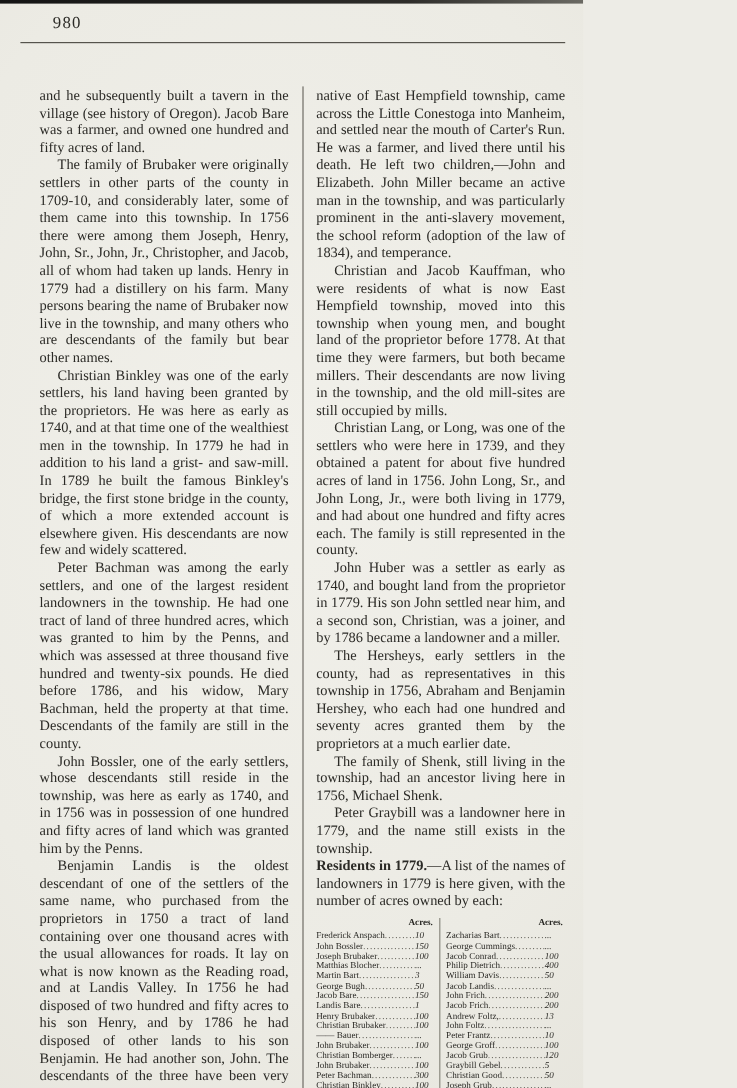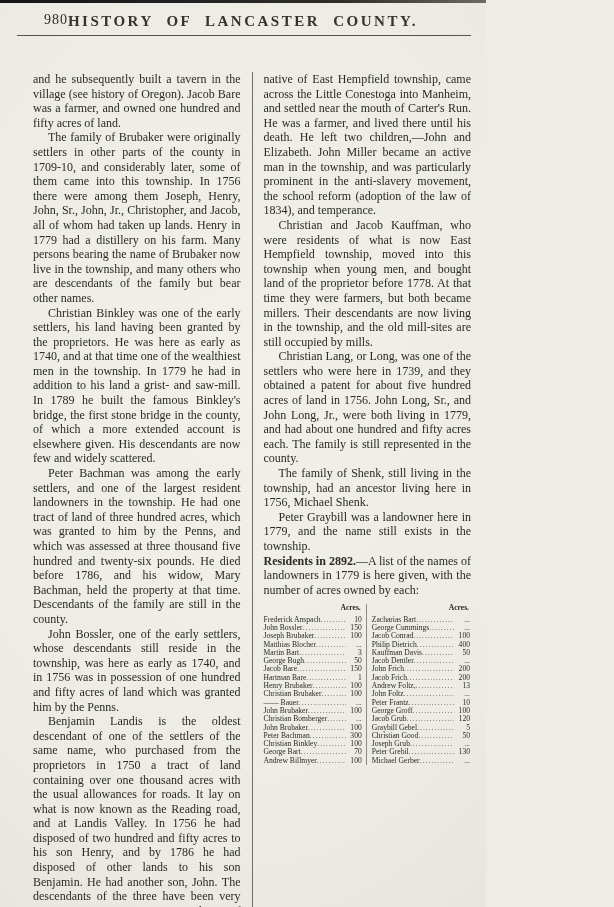--- a/index.html
+++ b/index.html
@@ -103,32 +103,31 @@
     white-space: nowrap;
     color: #4a4840;
   }
   .t-dots::after {
     content: "........................................................................";
     letter-spacing: 1px;
   }
   .t-acres {
     flex-shrink: 0;
     min-width: 16px;
-    text-align: right;
+    font-style: italic;
   }
 </style>
 </head>
 <body>
 
 <div class="page">
   <div class="scan-edge"></div>
 
   <header class="page-header">
     <span class="pageno">980</span>
-    <h1 class="title">HISTORY OF LANCASTER COUNTY.</h1>
   </header>
   <div class="header-rule"></div>
 
   <main class="columns">
 
     <section class="col">
 
         <p class="para">and he subsequently built a tavern in the village (see history of Oregon).  Jacob Bare was a farmer, and owned one hundred and fifty acres of land.</p>
 
         <p class="para">The family of Brubaker were originally settlers in other parts of the county in 1709-10, and considerably later, some of them came into this township. In 1756 there were among them Joseph, Henry, John, Sr., John, Jr., Christopher, and Jacob, all of whom had taken up lands.  Henry in 1779 had a distillery on his farm.  Many persons bearing the name of Brubaker now live in the township, and many others who are descendants of the family but bear other names.</p>
@@ -150,30 +149,32 @@
     <section class="col">
       <span>
         
       
           <p class="para">native of East Hempfield township, came across the Little Conestoga into Manheim, and settled near the mouth of Carter's Run.  He was a farmer, and lived there until his death.  He left two children,—John and Elizabeth.  John Miller became an active man in the township, and was particularly prominent in the anti-slavery movement, the school reform (adoption of the law of 1834), and temperance.</p>
         
           <p class="para">Christian and Jacob Kauffman, who were residents of what is now East Hempfield township, moved into this township when young men, and bought land of the proprietor before 1778.  At that time they were farmers, but both became millers.  Their descendants are now living in the township, and the old mill-sites are still occupied by mills.</p>
         
           <p class="para">Christian Lang, or Long, was one of the settlers who were here in 1739, and they obtained a patent for about five hundred acres of land in 1756.  John Long, Sr., and John Long, Jr., were both living in 1779, and had about one hundred and fifty acres each.  The family is still represented in the county.</p>
         
-        
+          <p class="para">John Huber was a settler as early as 1740, and bought land from the proprietor in 1779.  His son John settled near him, and a second son, Christian, was a joiner, and by 1786 became a landowner and a miller.</p>
+        
+          <p class="para">The Hersheys, early settlers in the county, had as representatives in this township in 1756, Abraham and Benjamin Hershey, who each had one hundred and seventy acres granted them by the proprietors at a much earlier date.</p>
         
           <p class="para">The family of Shenk, still living in the township, had an ancestor living here in 1756, Michael Shenk.</p>
         
         
           <p class="para">Peter Graybill was a landowner here in 1779, and the name still exists in the township.</p>
         
         </span>
 
-      <p class="para"><span class="lead-bold">Residents in 2892.</span><span>—A list of the names of landowners in 1779 is here given, with the number of acres owned by each:</span></p>
+      <p class="para"><span class="lead-bold">Residents in 1779.</span><span>—A list of the names of landowners in 1779 is here given, with the number of acres owned by each:</span></p>
 
       <div class="acres-table">
         <div class="t-col">
           <div class="t-head">Acres.</div>
           <span>
             
           
               <div class="t-row">
                 <span class="t-name">Frederick Anspach</span>
                 <span class="t-dots"></span>
@@ -210,21 +211,21 @@
                 <span class="t-acres">50</span>
               </div>
             
               <div class="t-row">
                 <span class="t-name">Jacob Bare</span>
                 <span class="t-dots"></span>
                 <span class="t-acres">150</span>
               </div>
             
               <div class="t-row">
-                <span class="t-name">Hartman Bare</span>
+                <span class="t-name">Landis Bare</span>
                 <span class="t-dots"></span>
                 <span class="t-acres">1</span>
               </div>
             
               <div class="t-row">
                 <span class="t-name">Henry Brubaker</span>
                 <span class="t-dots"></span>
                 <span class="t-acres">100</span>
               </div>
             
@@ -306,27 +307,27 @@
                 <span class="t-acres">100</span>
               </div>
             
               <div class="t-row">
                 <span class="t-name">Philip Dietrich</span>
                 <span class="t-dots"></span>
                 <span class="t-acres">400</span>
               </div>
             
               <div class="t-row">
-                <span class="t-name">Kauffman Davis</span>
+                <span class="t-name">William Davis</span>
                 <span class="t-dots"></span>
                 <span class="t-acres">50</span>
               </div>
             
               <div class="t-row">
-                <span class="t-name">Jacob Dentler</span>
+                <span class="t-name">Jacob Landis</span>
                 <span class="t-dots"></span>
                 <span class="t-acres">...</span>
               </div>
             
               <div class="t-row">
                 <span class="t-name">John Frich</span>
                 <span class="t-dots"></span>
                 <span class="t-acres">200</span>
               </div>
             

